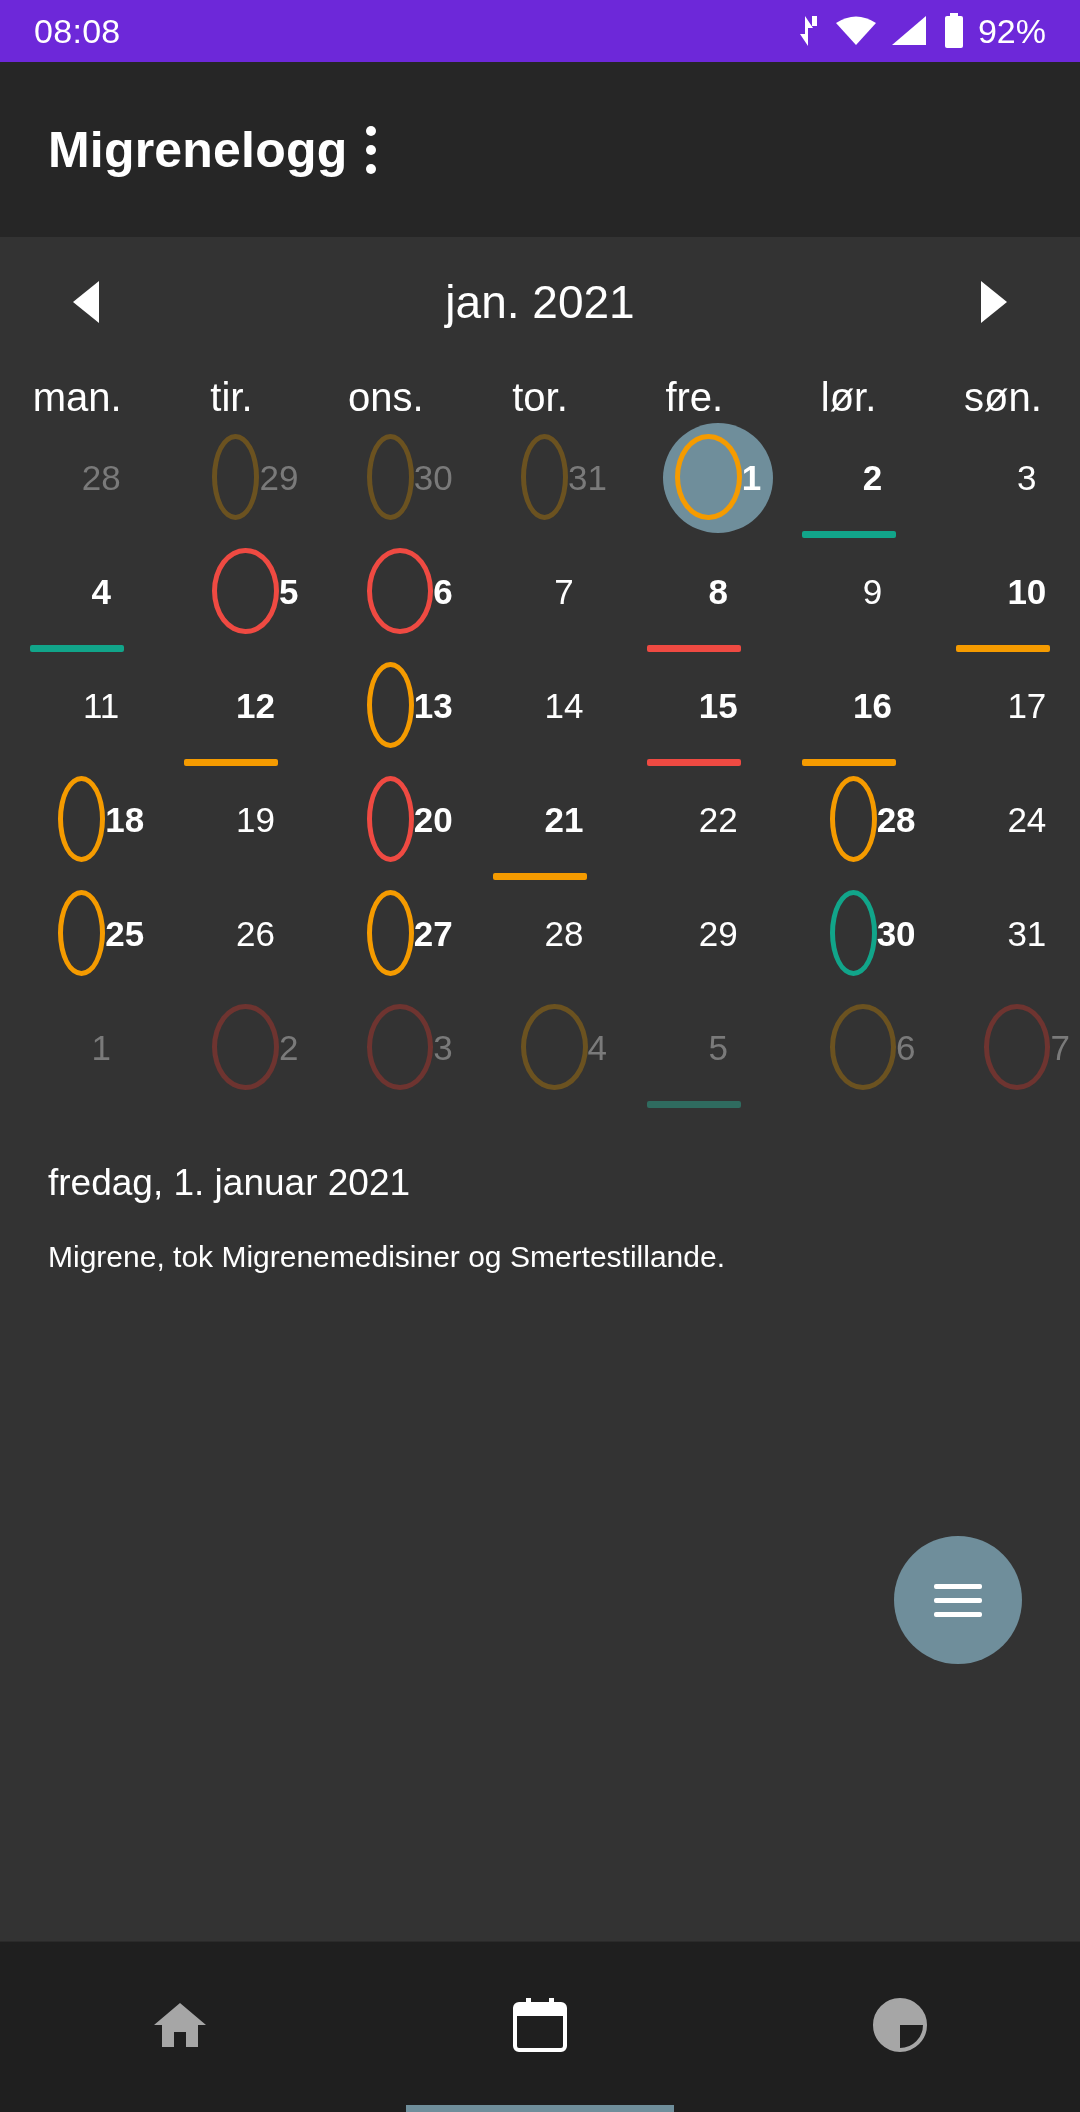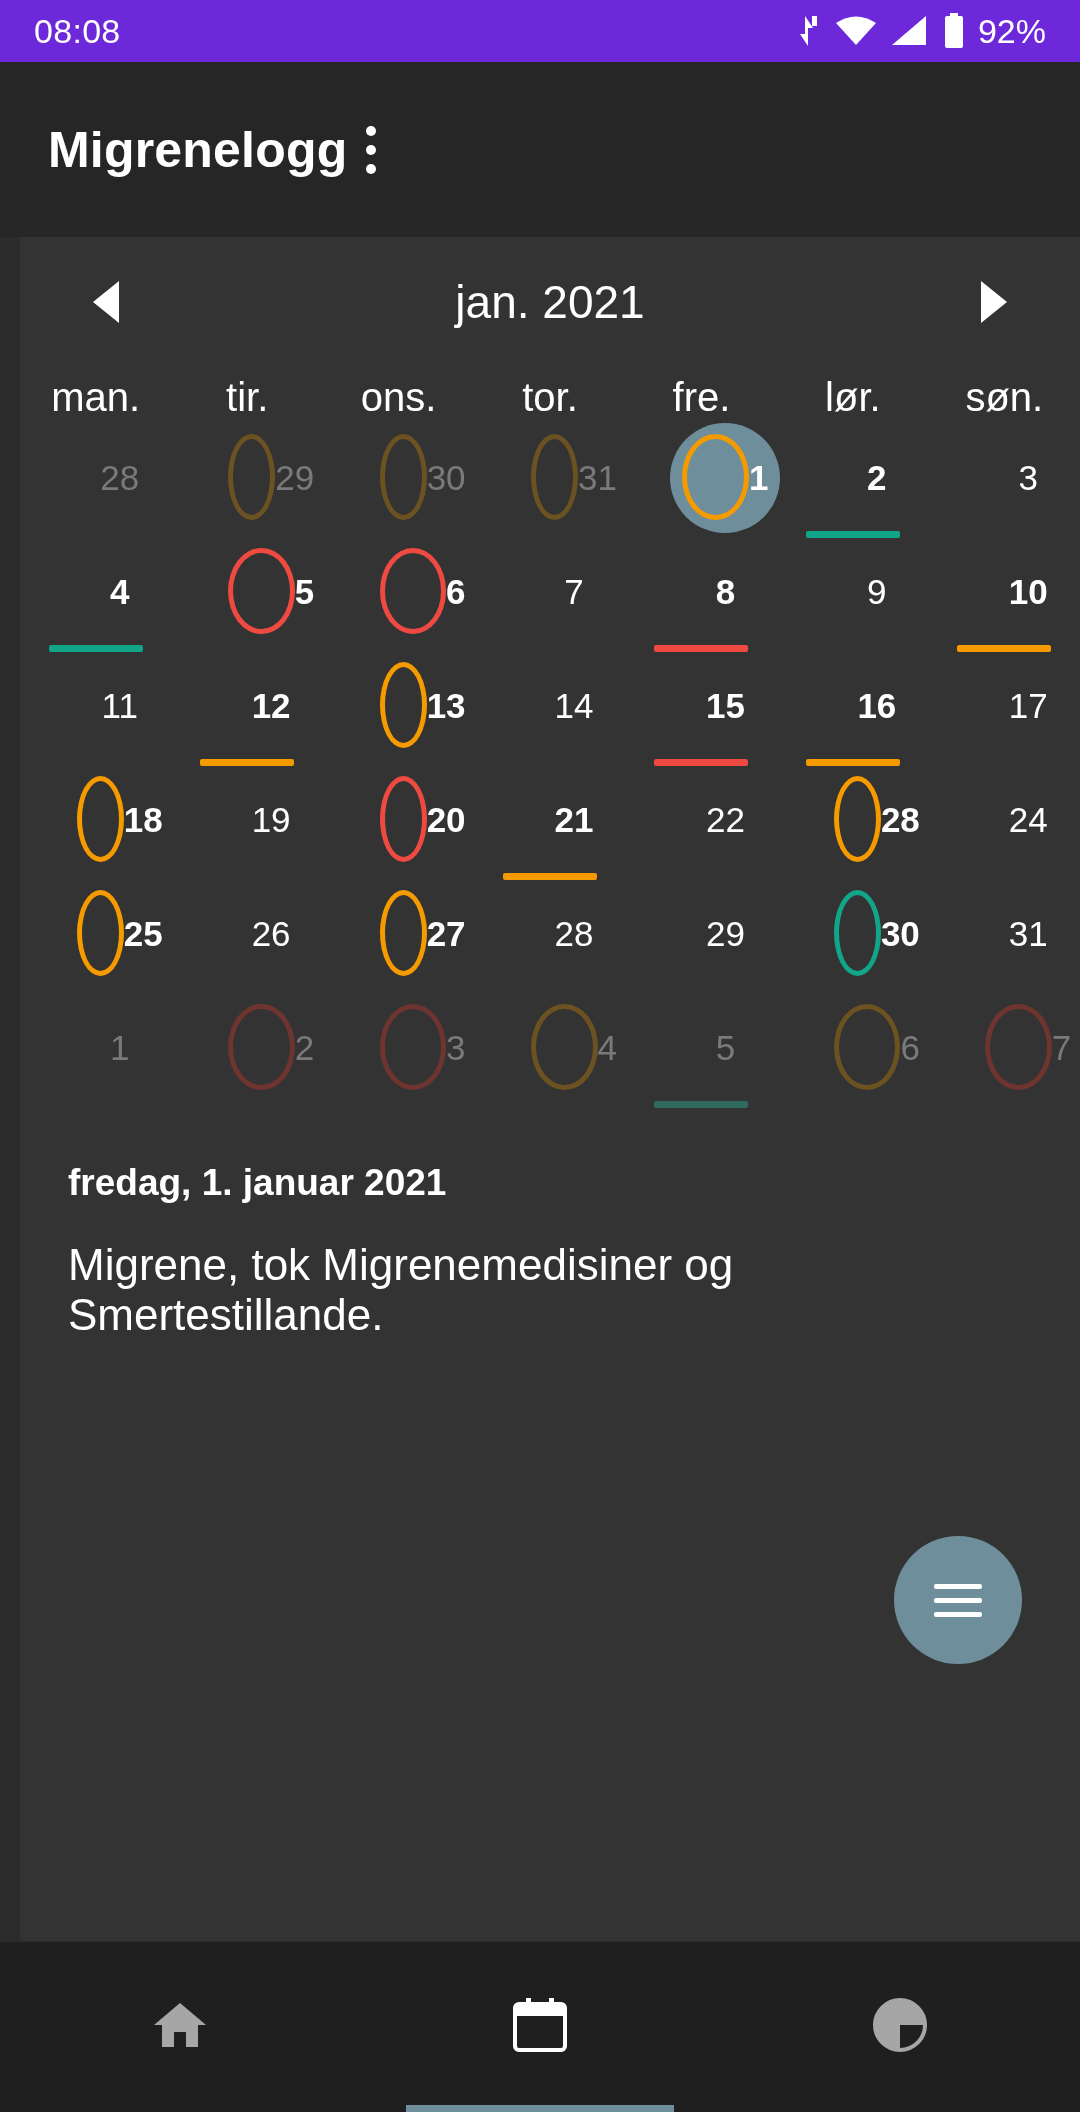--- a/index.html
+++ b/index.html
@@ -188,25 +188,25 @@
     z-index: 1;
   }
 
   
   .detail {
     background: #333333;
     padding: 34px 48px 0 48px;
   }
   .detail-date {
     font-size: 37px;
-    font-weight: bold;
+    font-weight: normal;
     margin-bottom: 36px;
   }
   .detail-text {
-    font-size: 44px;
+    font-size: 30px;
     font-weight: 400;
     color: #ffffff;
   }
 
   
   .fab {
     position: absolute;
     right: 58px;
     bottom: 278px;
     width: 128px;
@@ -254,21 +254,20 @@
     transform: translateX(-50%);
     width: 268px;
     height: 7px;
     background: #6f8e9b;
   }
 
   .main-area {
     height: 1705px;
     background: #333333;
     position: relative;
-    margin-left: 20px;
   }
 </style>
 </head>
 <body>
 
 <div class="status-bar">
   <div class="status-time">08:08</div>
   <div class="status-right">
     <span>
       <svg width="26" height="34" viewBox="0 0 26 34">

